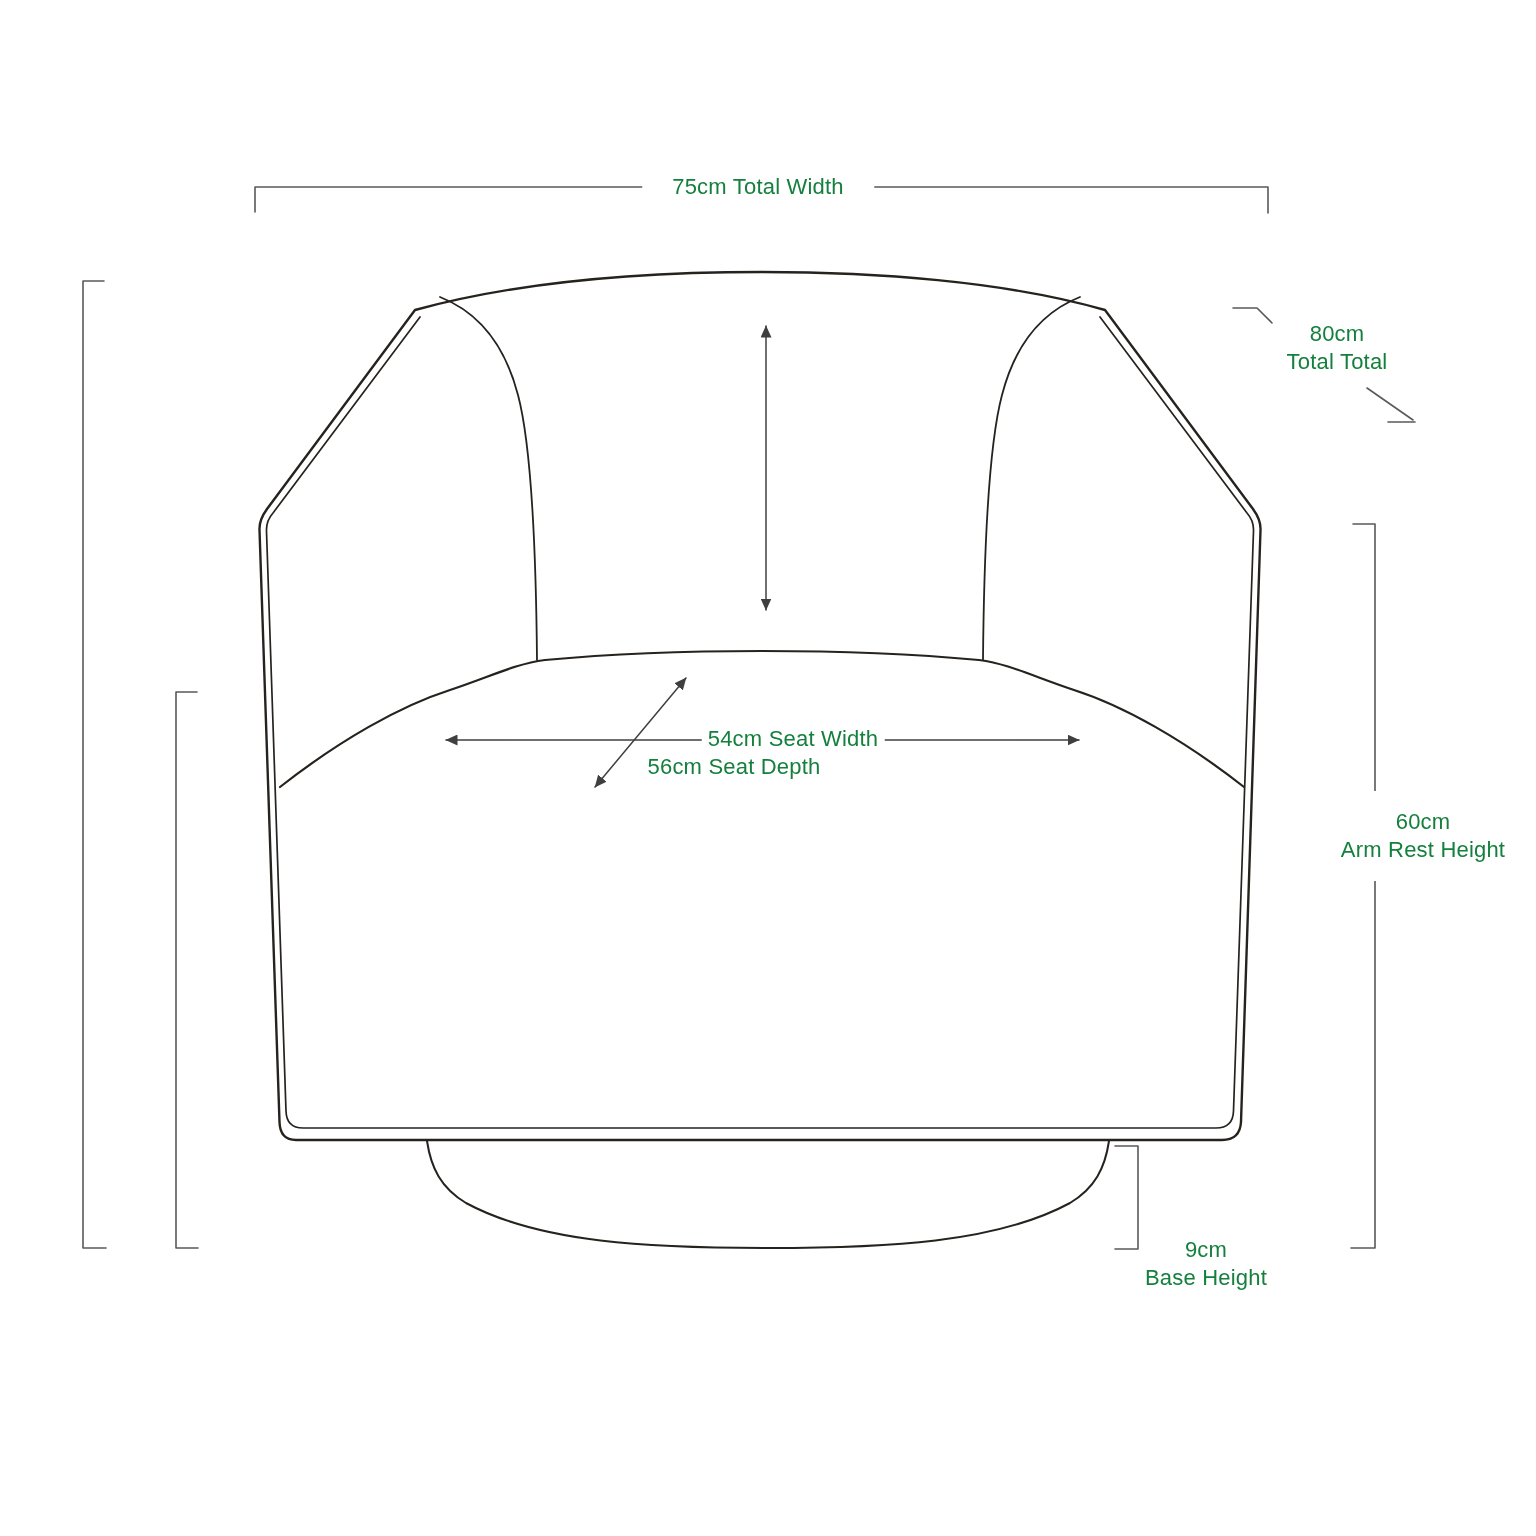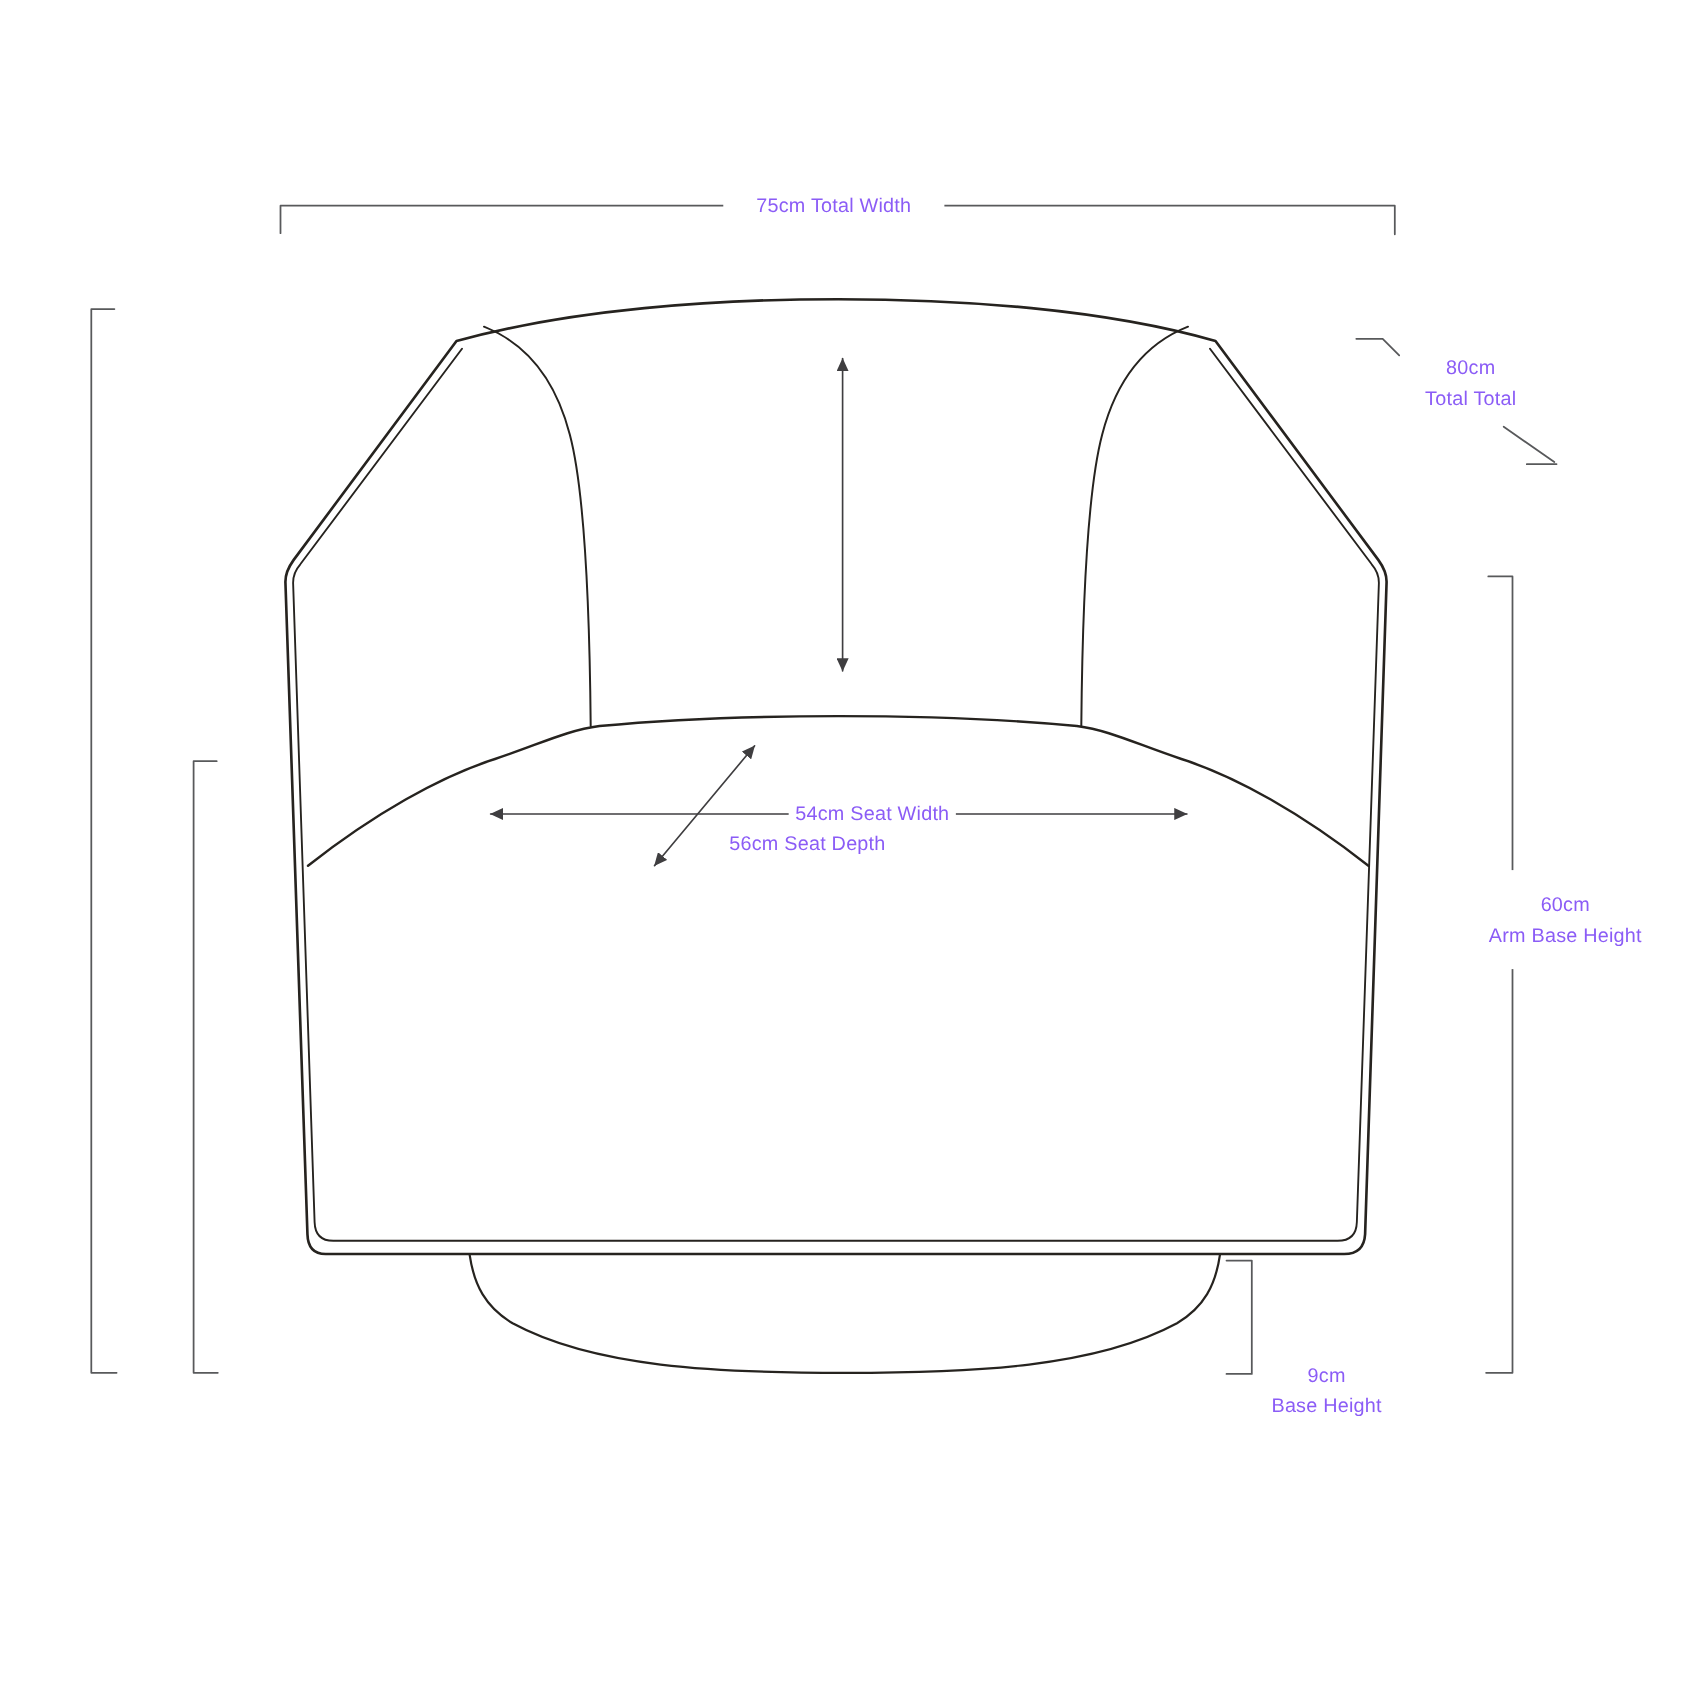--- a/index.html
+++ b/index.html
@@ -4,22 +4,22 @@
 <style>
   html,body{margin:0;padding:0;}
   body{
     width:1536px;height:1536px;position:relative;background:#ffffff;
     font-family:"Liberation Sans",sans-serif;overflow:hidden;
   }
   #stage{position:absolute;inset:0;width:1536px;height:1536px;}
   #art{position:absolute;left:0;top:0;}
   .dim-label{
     position:absolute;transform:translate(-50%,-50%);
-    font-size:18px;line-height:28px;letter-spacing:.2px;
-    color:#8b5cf6;background:#ffffff;text-align:center;white-space:nowrap;
+    font-size:22px;line-height:28px;letter-spacing:.2px;
+    color:#15803d;background:#ffffff;text-align:center;white-space:nowrap;
     padding:2px 6px;z-index:2;
   }
   .dim-label span{display:block;}
   .pad-wide{padding:0 30px;}
   .pad-v13{padding:13px 10px;}
   .pad-v15{padding:15px 8px;}
   .pad-v17{padding:17px 8px;}
   .pad-v21{padding:21px 8px;}
 </style>
 </head>
@@ -118,21 +118,21 @@
 
 
 
   <div class="dim-label" style="left:793px;top:739px;padding:1px 6px;">54cm Seat Width</div>
 
   <div class="dim-label" style="left:734px;top:767px;padding:1px 6px;">56cm Seat Depth</div>
 
 
   <div class="dim-label pad-v17" style="left:1379px;top:836px;margin-left:44px;">
     <span>60cm</span>
-    <span>Arm Base Height</span>
+    <span>Arm Rest Height</span>
   </div>
 
   <div class="dim-label" style="left:1206px;top:1252px;margin-top:12px;">
     <span>9cm</span>
     <span>Base Height</span>
   </div>
 
 </div>
 
 </body></html>

